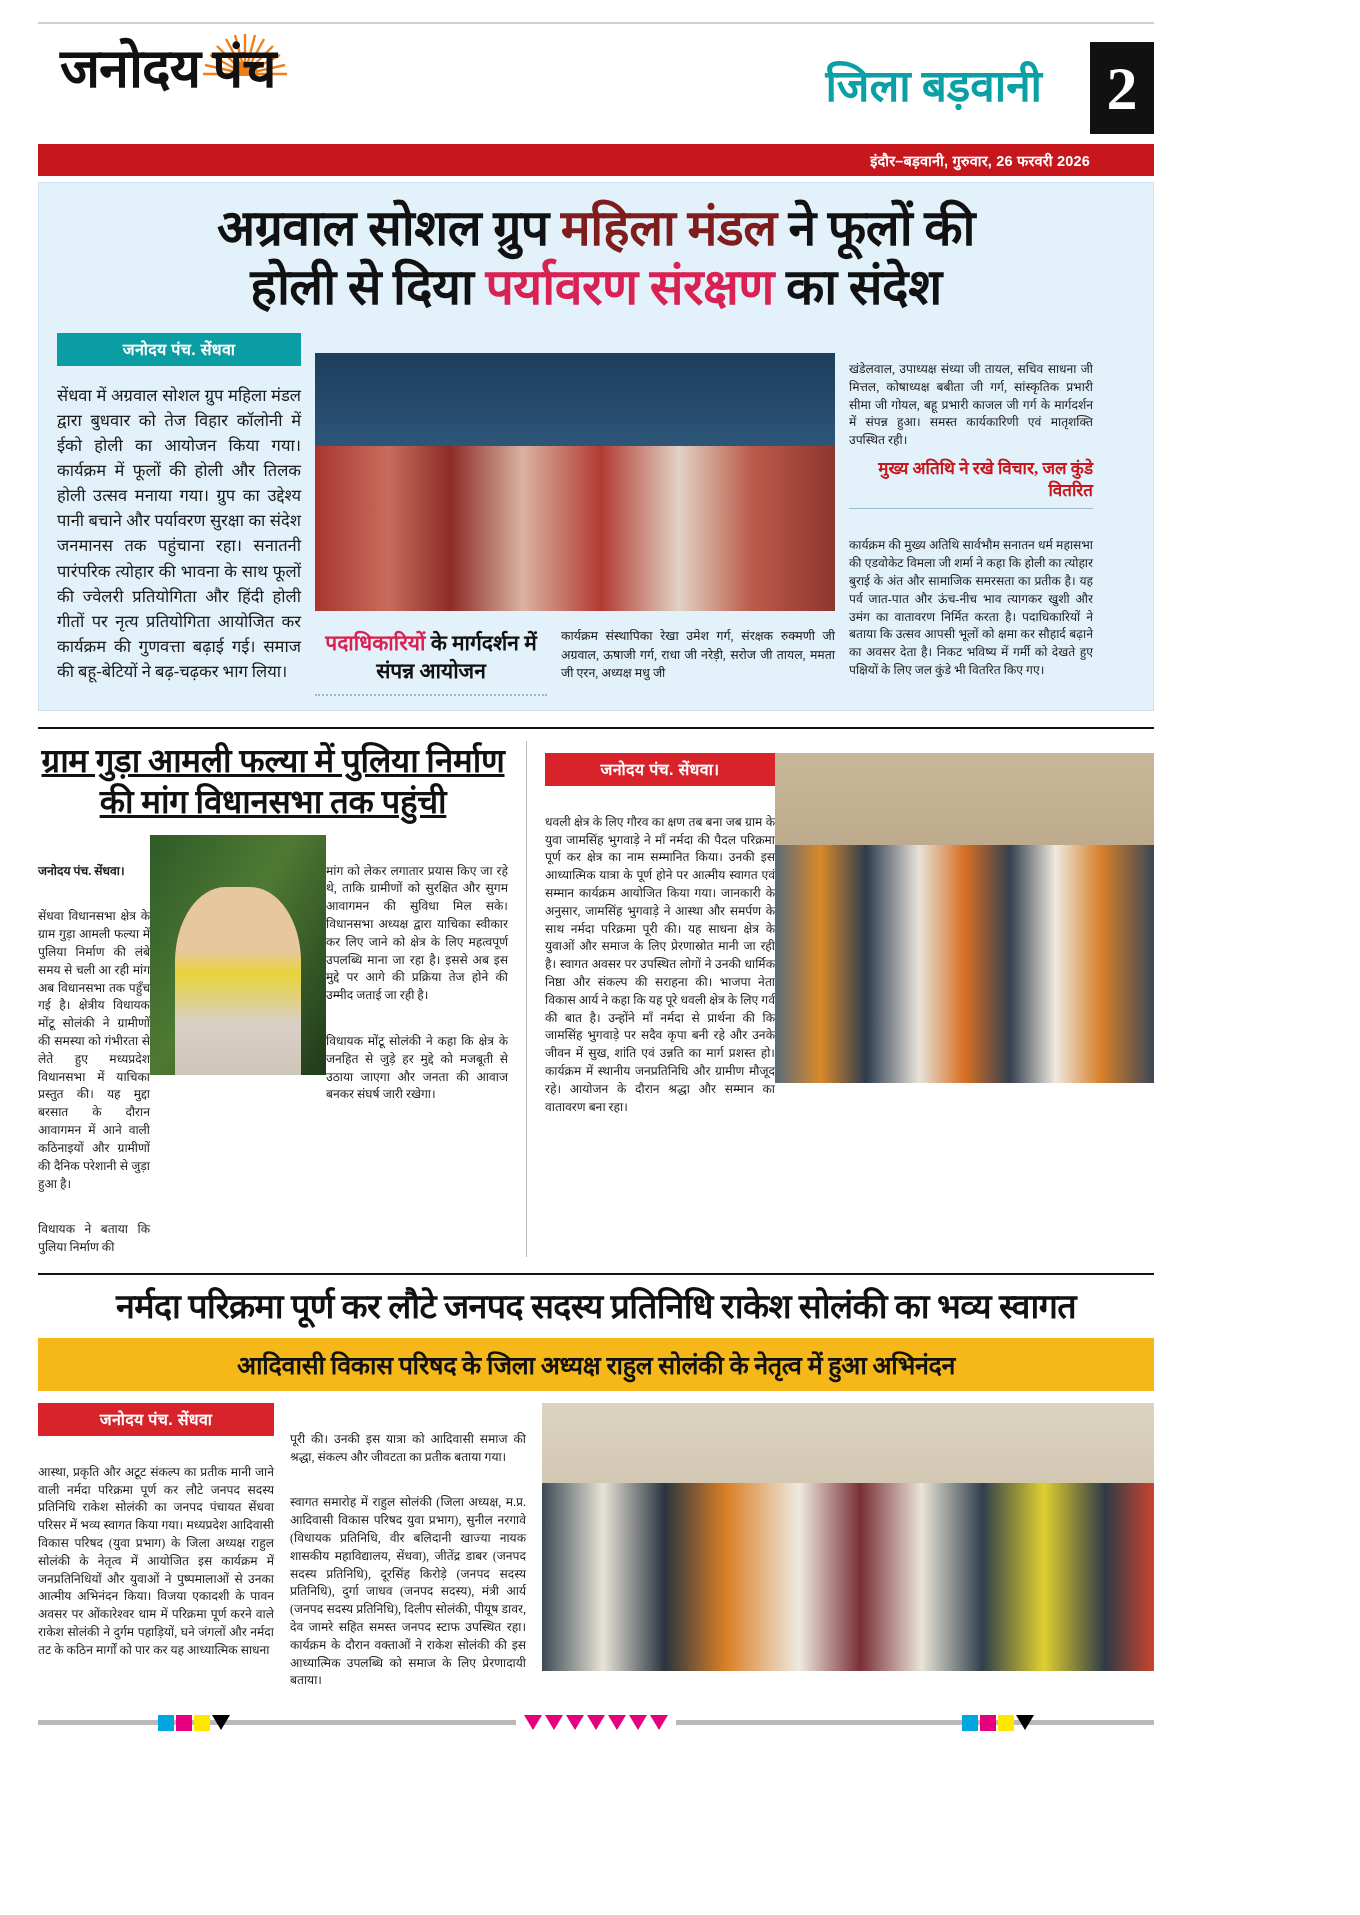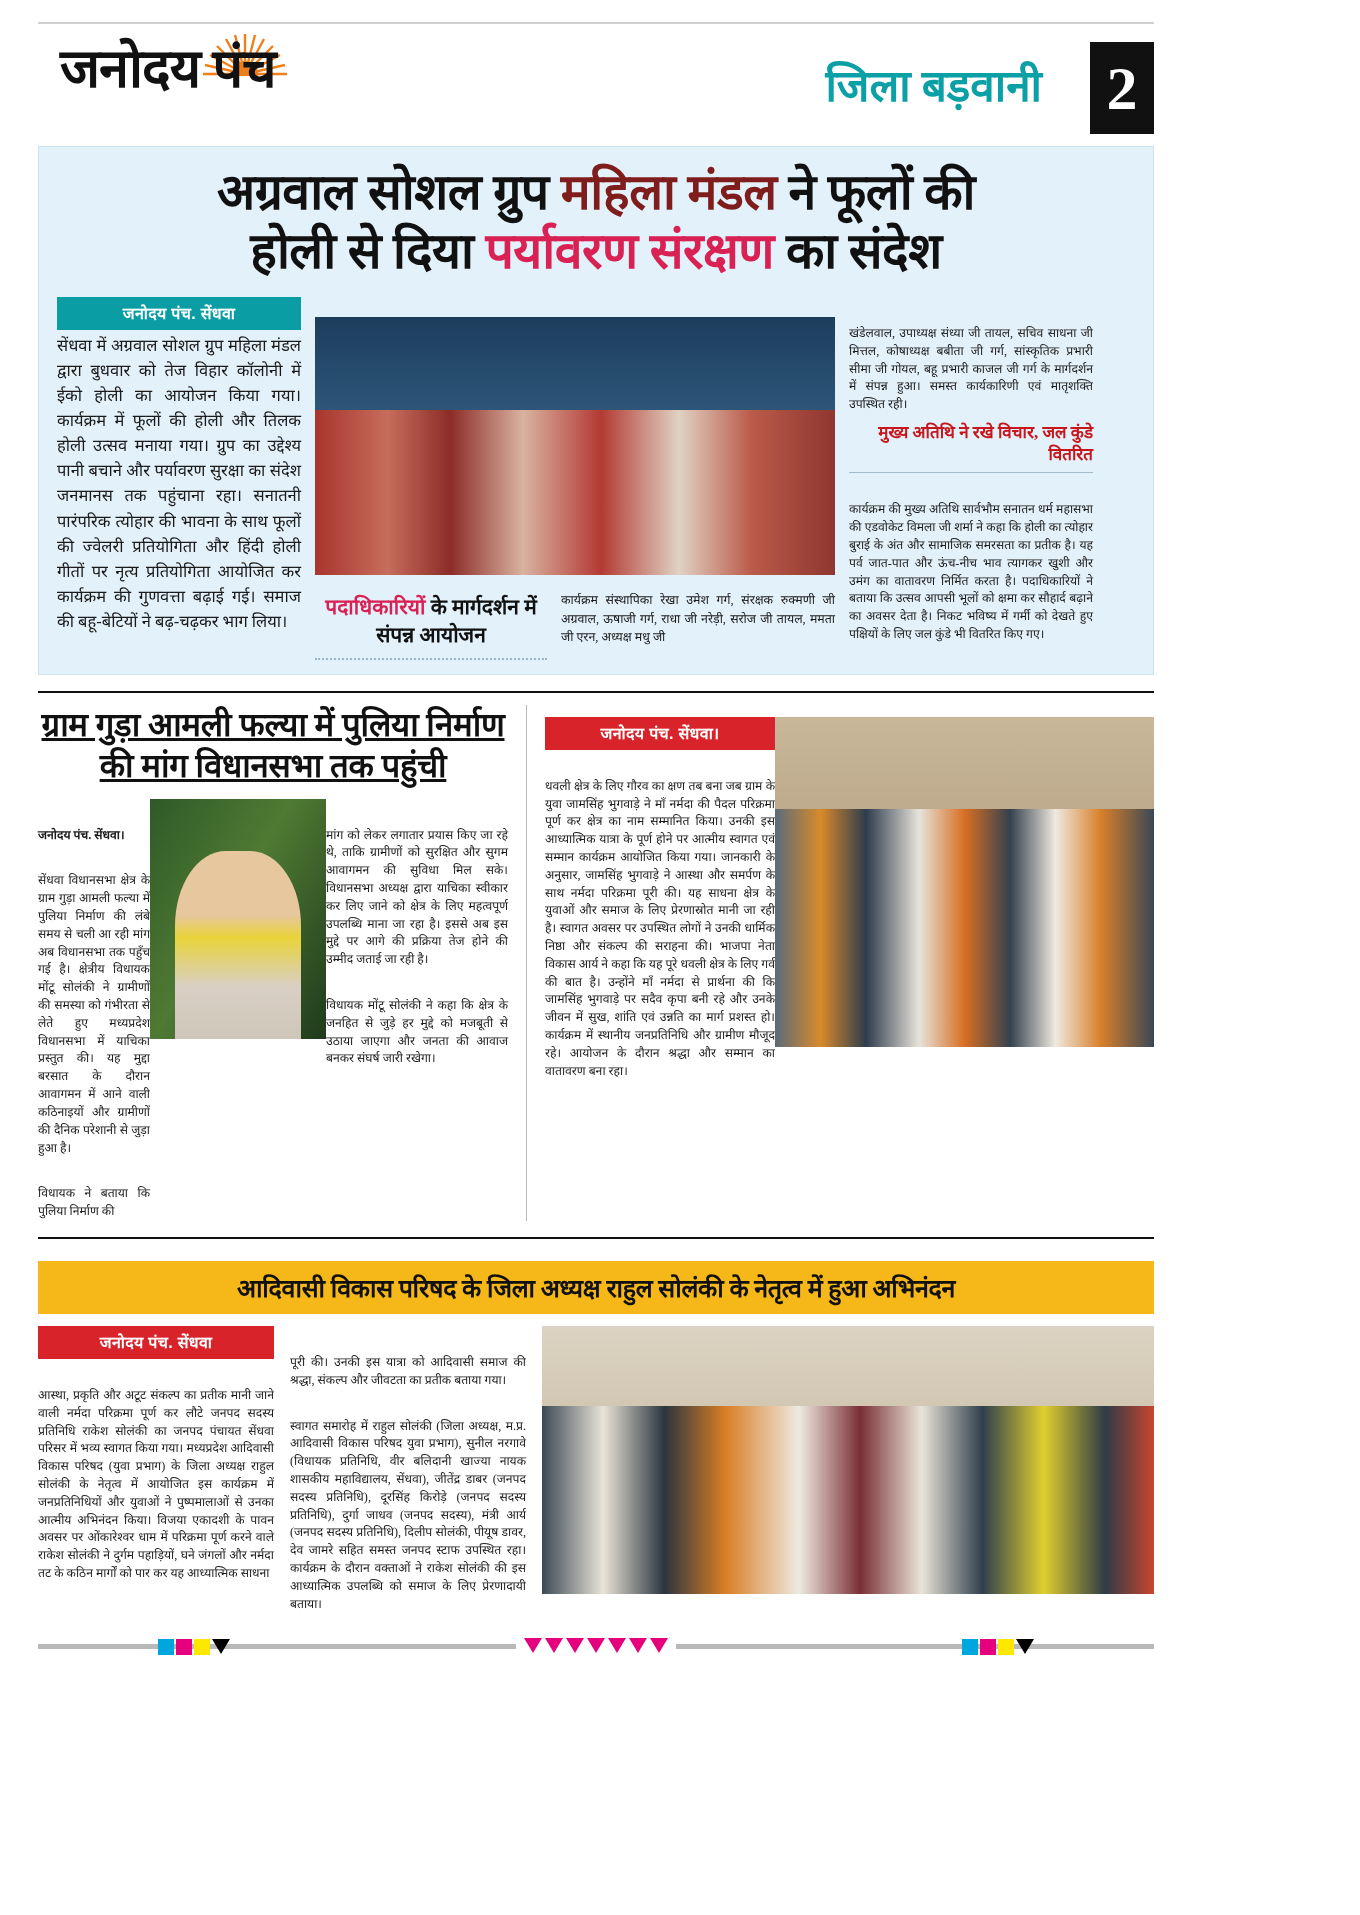--- a/index.html
+++ b/index.html
@@ -121,21 +121,21 @@
   .col-photo  { width: 520px; flex: 0 0 520px; margin-top: 20px; }
   .col-right  { width: 244px; flex: 0 0 244px; }
 
   .byline-tag {
     background: #0a9ea4;
     color: #ffffff;
     font-weight: bold;
     font-size: 16px;
     text-align: center;
     padding: 5px 4px 6px 4px;
-    margin-bottom: 3px;
+    margin-bottom: 17px;
     letter-spacing: 0.3px;
   }
   .byline-tag.red { background: #d8232a; }
 
   .article-text {
     font-family: "Liberation Serif", "DejaVu Serif", serif;
     font-size: 16.5px;
     line-height: 1.52;
     color: #1a1a1a;
     text-align: justify;
@@ -341,20 +341,23 @@
         </svg>
       </div>
       <div class="paper-name">जनोदय पंच</div>
     </div>
 
     <div class="edition-name">जिला बड़वानी</div>
 
     <div class="page-no-box">2</div>
   </div>
 
+  <div class="date-bar">
+    <span>इंदौर–बड़वानी, गुरुवार, 26 फरवरी 2026</span>
+  </div>
 
   <div class="lead-block">
     <div class="lead-headline">
       <span>अग्रवाल सोशल ग्रुप </span><span class="hl-teal">महिला मंडल</span><span> ने फूलों की</span><br>
       <span>होली से दिया </span><span class="hl-pink">पर्यावरण संरक्षण</span><span> का संदेश</span>
     </div>
 
     <div class="lead-body">
 
       <div class="col-narrow">
@@ -424,20 +427,21 @@
             <div class="ph-room"></div>
             <div class="ph-people"></div>
           </div>
         </div>
       </div>
     </div>
 
   </div>
 
   <div class="bottom-section">
+    <div class="bottom-headline">नर्मदा परिक्रमा पूर्ण कर लौटे जनपद सदस्य प्रतिनिधि राकेश सोलंकी का भव्य स्वागत</div>
     <div class="yellow-banner">आदिवासी विकास परिषद के जिला अध्यक्ष राहुल सोलंकी के नेतृत्व में हुआ अभिनंदन</div>
 
     <div class="bottom-body">
       <div class="bot-col">
         <div class="byline-tag red">जनोदय पंच. सेंधवा</div>
         <div class="article-text tiny">आस्था, प्रकृति और अटूट संकल्प का प्रतीक मानी जाने वाली नर्मदा परिक्रमा पूर्ण कर लौटे जनपद सदस्य प्रतिनिधि राकेश सोलंकी का जनपद पंचायत सेंधवा परिसर में भव्य स्वागत किया गया। मध्यप्रदेश आदिवासी विकास परिषद (युवा प्रभाग) के जिला अध्यक्ष राहुल सोलंकी के नेतृत्व में आयोजित इस कार्यक्रम में जनप्रतिनिधियों और युवाओं ने पुष्पमालाओं से उनका आत्मीय अभिनंदन किया। विजया एकादशी के पावन अवसर पर ओंकारेश्वर धाम में परिक्रमा पूर्ण करने वाले राकेश सोलंकी ने दुर्गम पहाड़ियों, घने जंगलों और नर्मदा तट के कठिन मार्गों को पार कर यह आध्यात्मिक साधना</div>
       </div>
       <div class="bot-col">
         <div class="article-text tiny">पूरी की। उनकी इस यात्रा को आदिवासी समाज की श्रद्धा, संकल्प और जीवटता का प्रतीक बताया गया।</div>
         <div class="article-text tiny">स्वागत समारोह में राहुल सोलंकी (जिला अध्यक्ष, म.प्र. आदिवासी विकास परिषद युवा प्रभाग), सुनील नरगावे (विधायक प्रतिनिधि, वीर बलिदानी खाज्या नायक शासकीय महाविद्यालय, सेंधवा), जीतेंद्र डाबर (जनपद सदस्य प्रतिनिधि), दूरसिंह किरोड़े (जनपद सदस्य प्रतिनिधि), दुर्गा जाधव (जनपद सदस्य), मंत्री आर्य (जनपद सदस्य प्रतिनिधि), दिलीप सोलंकी, पीयूष डावर, देव जामरे सहित समस्त जनपद स्टाफ उपस्थित रहा। कार्यक्रम के दौरान वक्ताओं ने राकेश सोलंकी की इस आध्यात्मिक उपलब्धि को समाज के लिए प्रेरणादायी बताया।</div>

